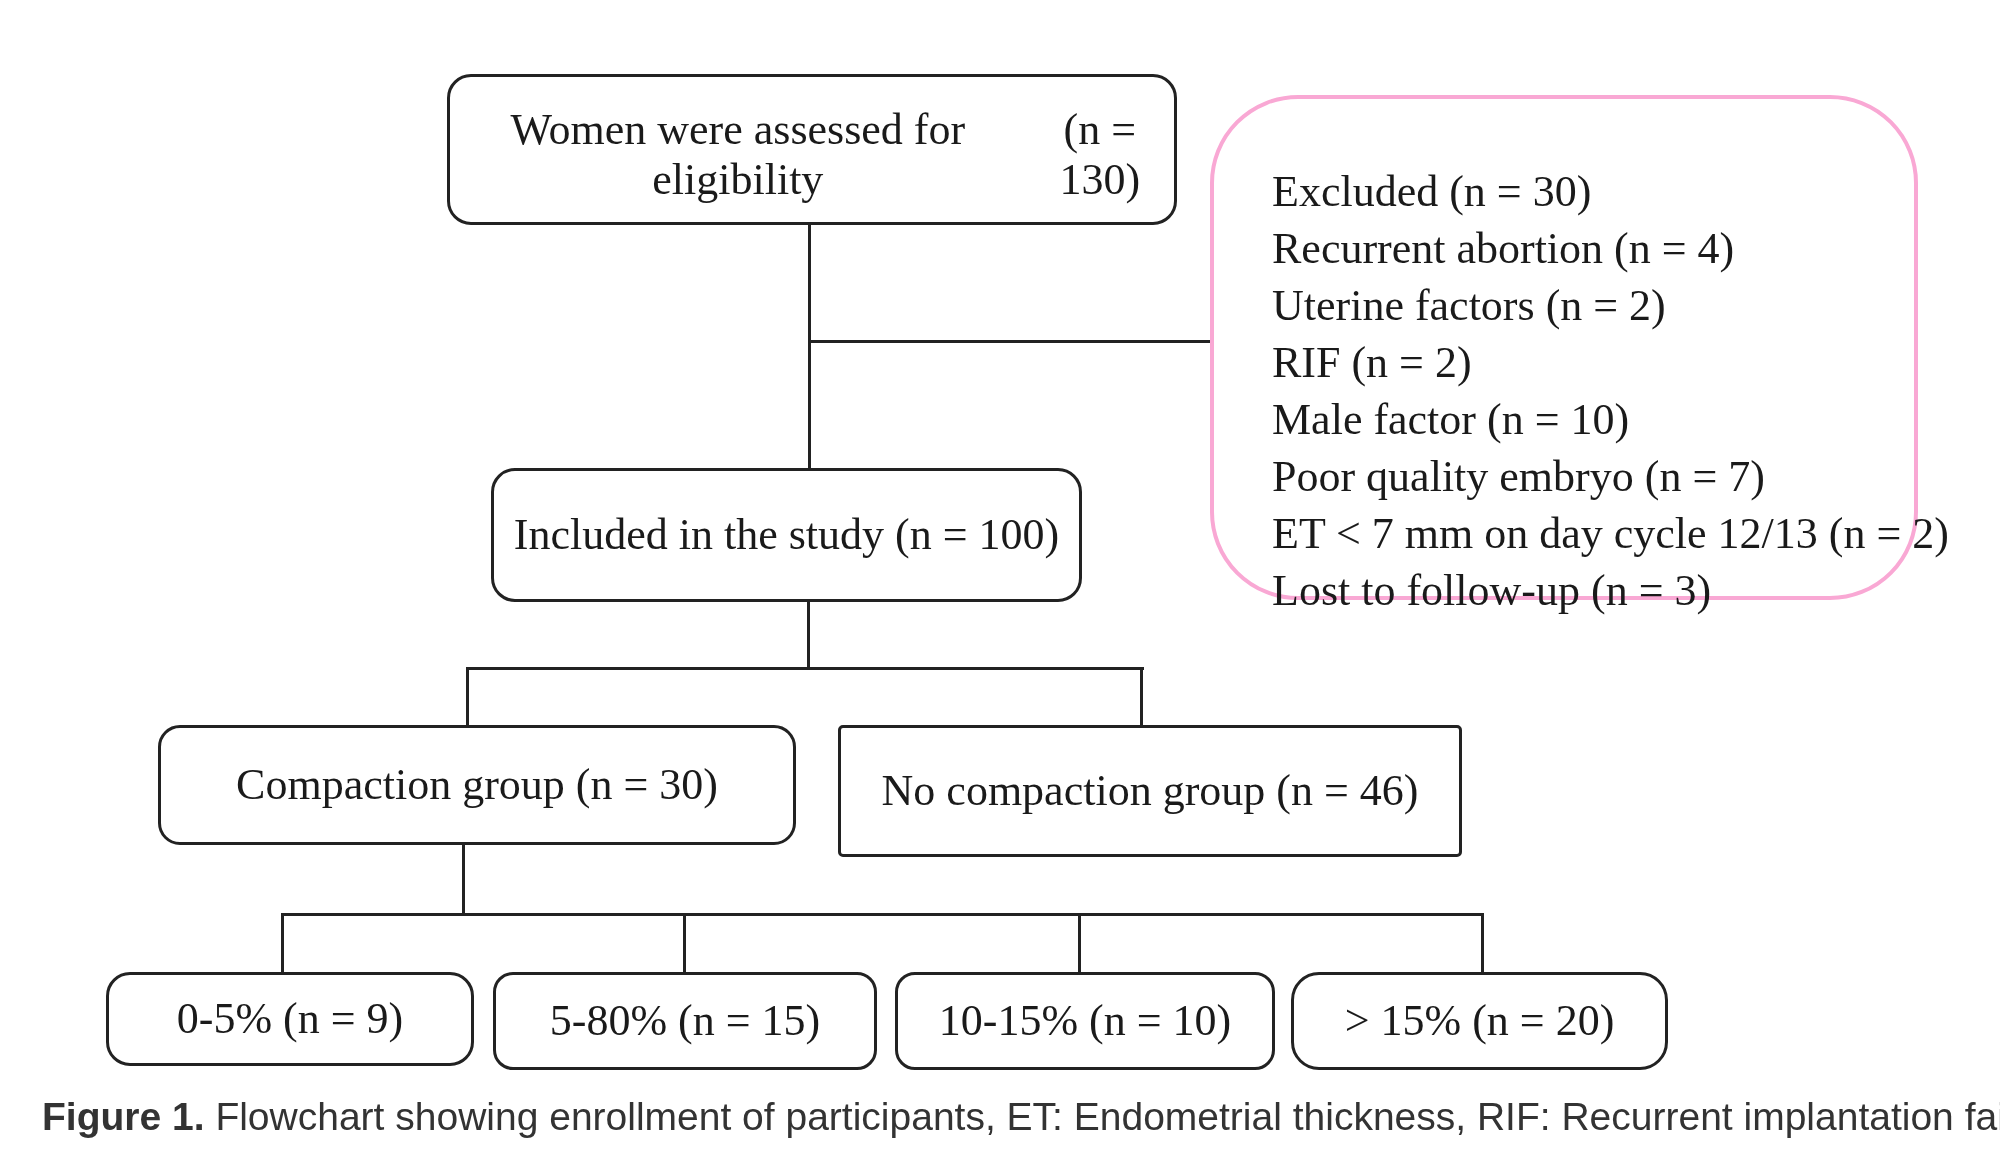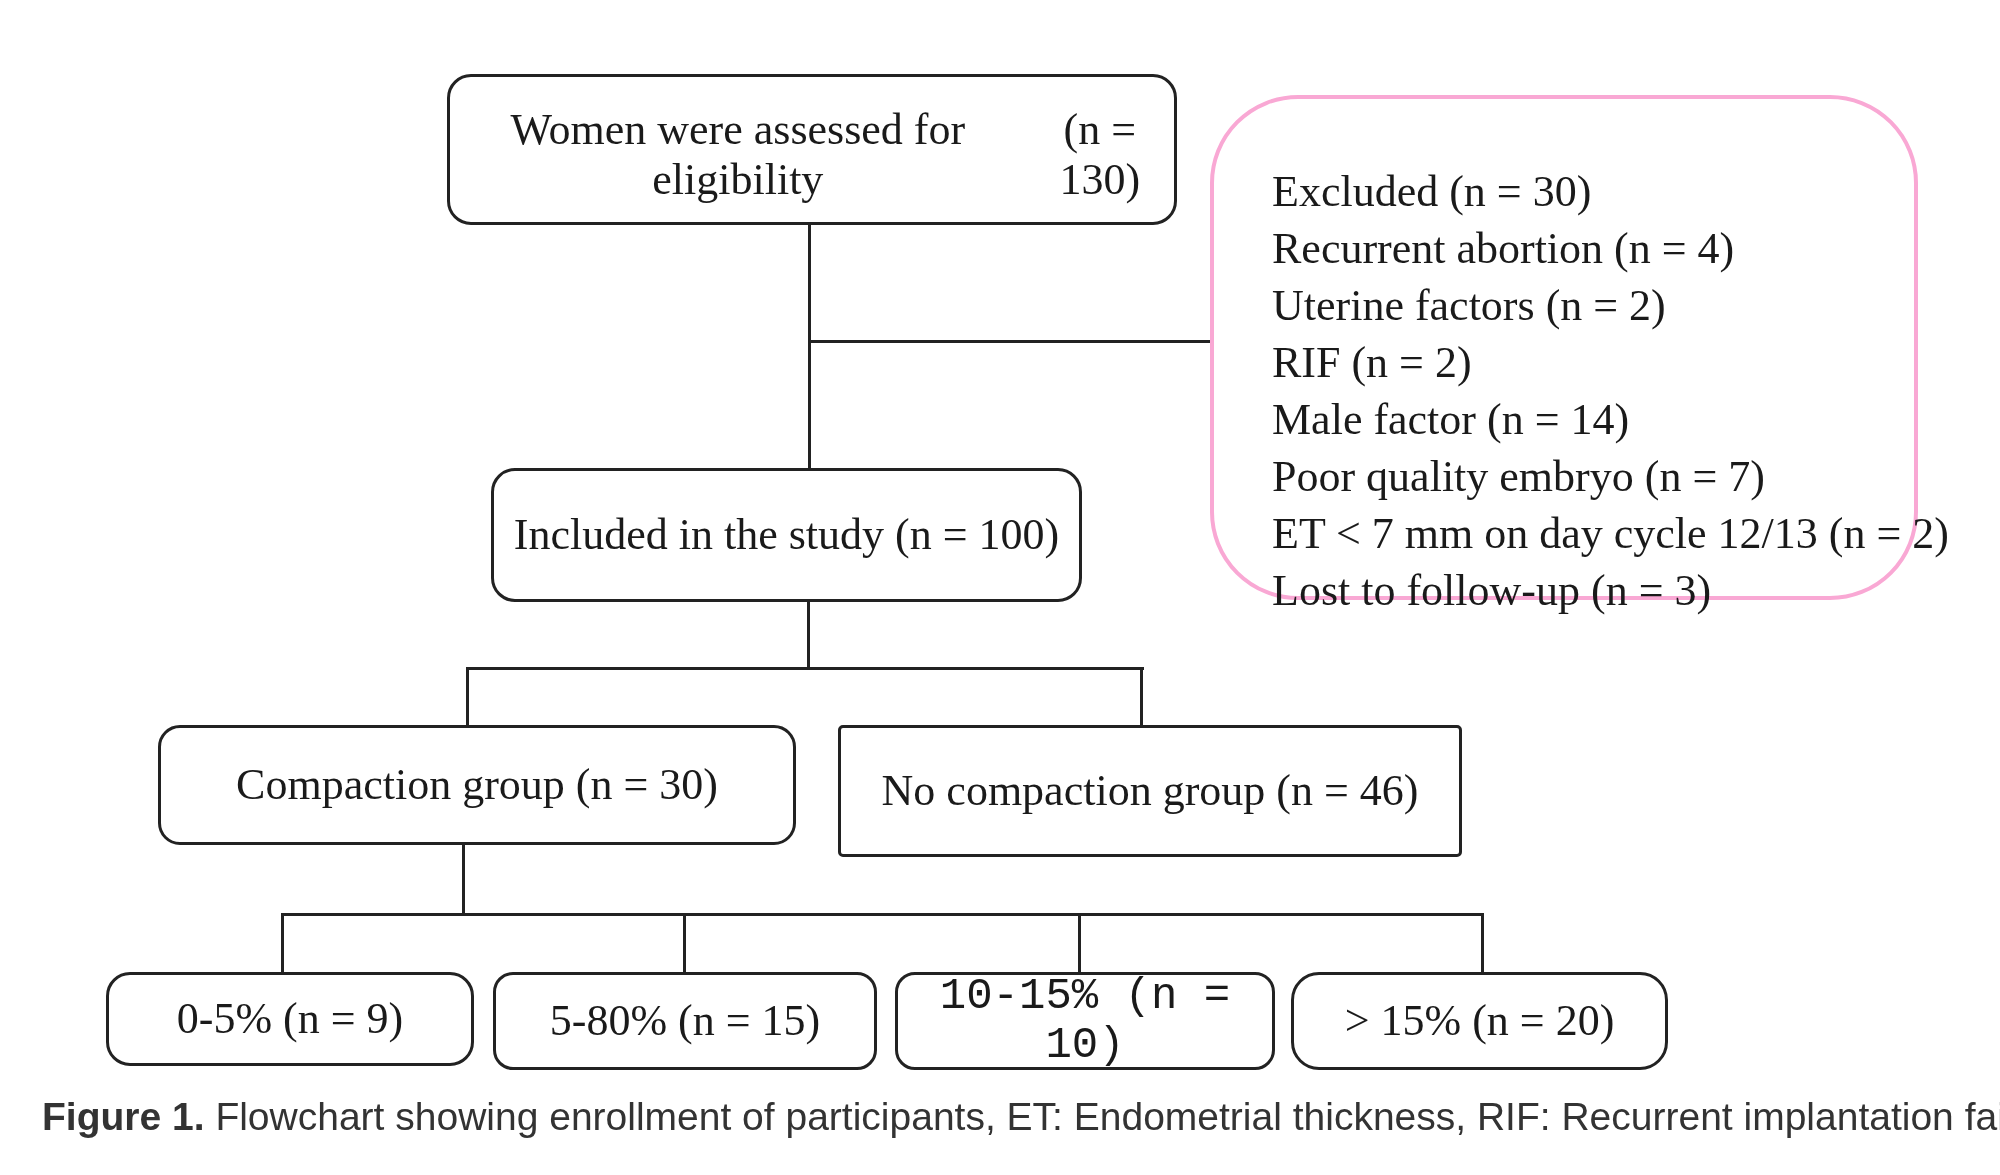--- a/index.html
+++ b/index.html
@@ -86,21 +86,21 @@
     <div>Women were assessed for eligibility</div>
     <div>(n = 130)</div>
   </div>
 
   <div class="excl-box" style="left:1210px; top:95px; width:708px; height:505px;">
     <div class="excl-inner">
       <div class="excl-line">Excluded (n = 30)</div>
       <div class="excl-line">Recurrent abortion (n = 4)</div>
       <div class="excl-line">Uterine factors (n = 2)</div>
       <div class="excl-line">RIF (n = 2)</div>
-      <div class="excl-line">Male factor (n = 14)</div>
+      <div class="excl-line">Male factor (n = 10)</div>
       <div class="excl-line">Poor quality embryo (n = 7)</div>
       <div class="excl-line">ET &lt; 7 mm on day cycle 12/13 (n = 2)</div>
       <div class="excl-line">Lost to follow-up (n = 3)</div>
     </div>
   </div>
 
   <div class="fbox" style="left:467px; top:468px; width:591px; height:134px;margin-left:24px;">
     <div>Included in the study (n = 100)</div>
   </div>
 
@@ -113,21 +113,21 @@
   </div>
 
   <div class="fbox" style="left:106px; top:972px; width:368px; height:94px; border-radius:24px;">
     <div>0-5% (n = 9)</div>
   </div>
 
   <div class="fbox" style="left:493px; top:972px; width:384px; height:98px; border-radius:20px;">
     <div>5-80% (n = 15)</div>
   </div>
 
-  <div class="fbox" style="left:895px; top:972px; width:380px; height:98px; border-radius:20px;font-family:Liberation Mono, monospace;">
+  <div class="fbox" style="left:895px; top:972px; width:380px; height:98px; border-radius:20px;">
     <div>10-15% (n = 10)</div>
   </div>
 
   <div class="fbox" style="left:1291px; top:972px; width:377px; height:98px; border-radius:28px;">
     <div>&gt; 15% (n = 20)</div>
   </div>
 
   <div class="caption">
     <span class="cap-bold">Figure 1.</span><span> Flowchart showing enrollment of participants, ET: Endometrial thickness, RIF: Recurrent implantation failure.</span>
   </div>

